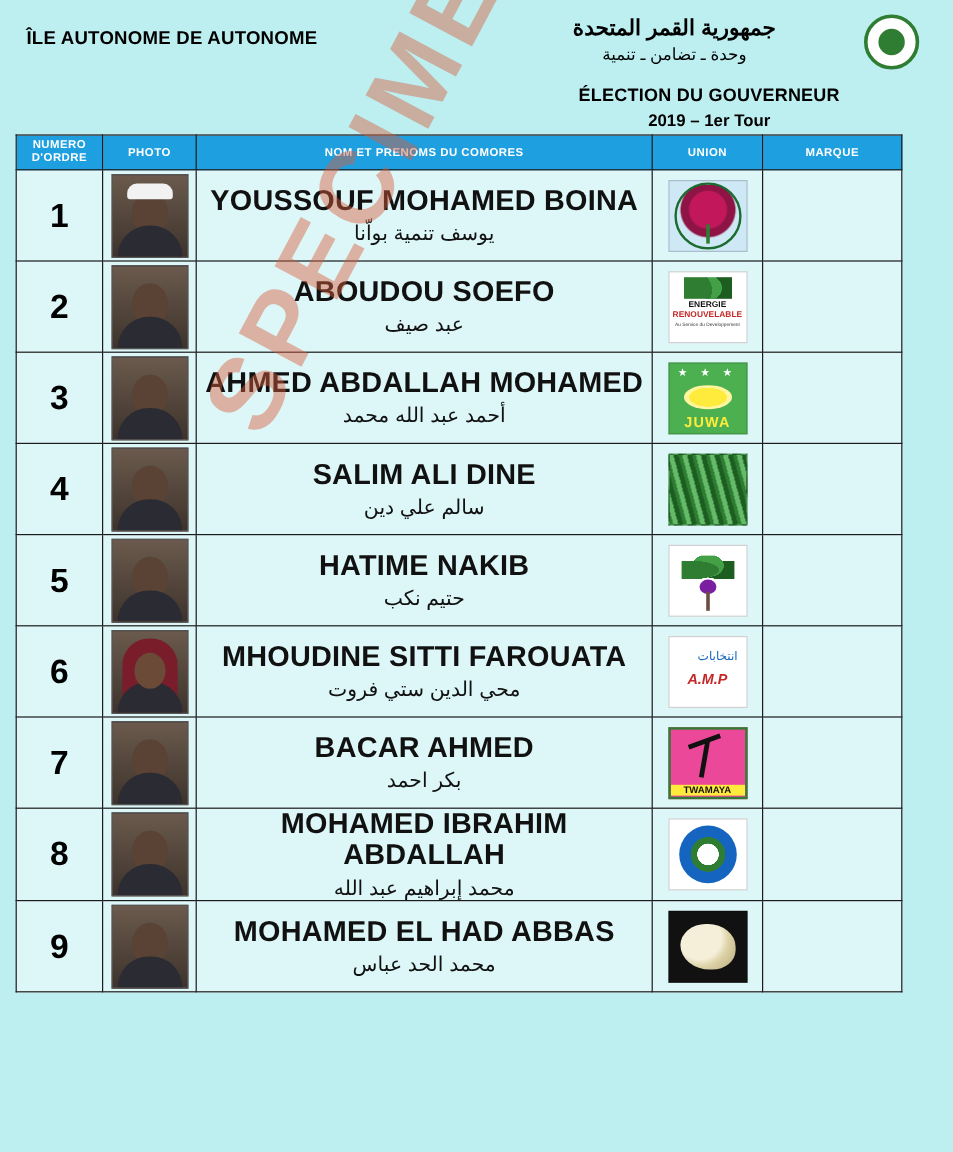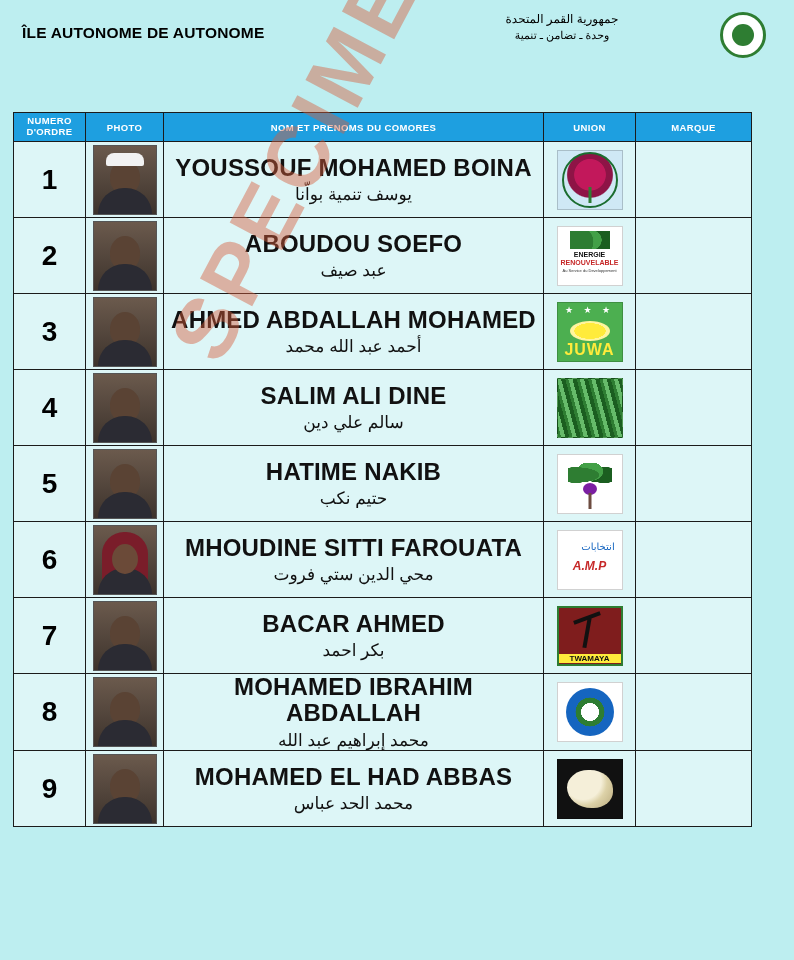--- a/index.html
+++ b/index.html
@@ -89,28 +89,28 @@
   }
 
   .hdr-right {
     position: absolute;
     right: 18px;
     top: 12px;
     width: 370px;
     text-align: center;
   }
   .ar-title {
-    font-size: 12px;
-    font-weight: normal;
+    font-size: 18px;
+    font-weight: bold;
     color: #000;
     direction: rtl;
     margin-right: 58px;
   }
   .ar-sub {
-    font-size: 11px;
+    font-size: 14px;
     color: #000;
     direction: rtl;
     margin-top: 3px;
     margin-right: 58px;
   }
   .emblem {
     position: absolute;
     right: 10px;
     top: 0px;
     width: 46px;
@@ -321,21 +321,21 @@
     position: absolute; left: 0; right: 0; top: 2px;
     text-align: center; font-size: 9px; color: #fff; letter-spacing: 4px;
   }
   .lg3 .sun {
     position: absolute; left: 50%; top: 18px; transform: translateX(-50%);
     width: 40px; height: 20px; border-radius: 50%;
     background: radial-gradient(ellipse at 50% 50%, #ffeb3b 0 55%, #fff59d 56% 100%);
   }
   .lg3 .jw {
     position: absolute; left: 0; right: 0; bottom: 2px;
-    text-align: center; font-size: 16px; font-weight: bold; color: #ffeb3b;
+    text-align: center; font-size: 12px; font-weight: bold; color: #ffeb3b;
     letter-spacing: 1px;
   }
   .lg4 {
     background:
       repeating-linear-gradient(75deg, #2e7d32 0 3px, #66bb6a 3px 7px, #1b5e20 7px 11px);
   }
   .lg5 { background: #ffffff; }
   .lg5 .leaf {
     position: absolute; left: 50%; top: 8px; transform: translateX(-50%);
     width: 44px; height: 24px;
@@ -354,21 +354,21 @@
   }
   .lg6 { background: #ffffff; }
   .lg6 .ar {
     position: absolute; left: 17px; right: 0; top: 10px;
     text-align: center; font-size: 10px; color: #1565c0; direction: rtl;
   }
   .lg6 .amp {
     position: absolute; left: 0; right: 0; top: 28px;
     text-align: center; font-size: 12px; font-style: italic; font-weight: bold; color: #c62828;
   }
-  .lg7 { background: #7f1d1d; border: 2px solid #2e7d32; }
+  .lg7 { background: #ec4899; border: 2px solid #2e7d32; }
   .lg7 .tool {
     position: absolute; left: 14px; top: 8px;
     width: 28px; height: 4px; background: #111; transform: rotate(-20deg);
   }
   .lg7 .tool2 {
     position: absolute; left: 26px; top: 10px;
     width: 4px; height: 30px; background: #111; transform: rotate(10deg);
   }
   .lg7 .tw {
     position: absolute; left: 0; right: 0; bottom: 1px;
@@ -412,20 +412,22 @@
   <div class="header">
 
     <div class="hdr-left">
       <div class="hdr-ile">ÎLE AUTONOME DE AUTONOME</div>
     </div>
 
     <div class="hdr-right">
       <div class="ar-title">جمهورية القمر المتحدة</div>
       <div class="ar-sub">وحدة ـ تضامن ـ تنمية</div>
       <div class="emblem"></div>
+      <div class="hdr-election">ÉLECTION DU GOUVERNEUR</div>
+      <div class="hdr-year">2019  –  1er Tour</div>
     </div>
   </div>
 
   <div class="table-wrap">
     <table class="ballot">
       <colgroup>
         <col class="col-num">
         <col class="col-photo">
         <col class="col-name">
         <col class="col-logo">

